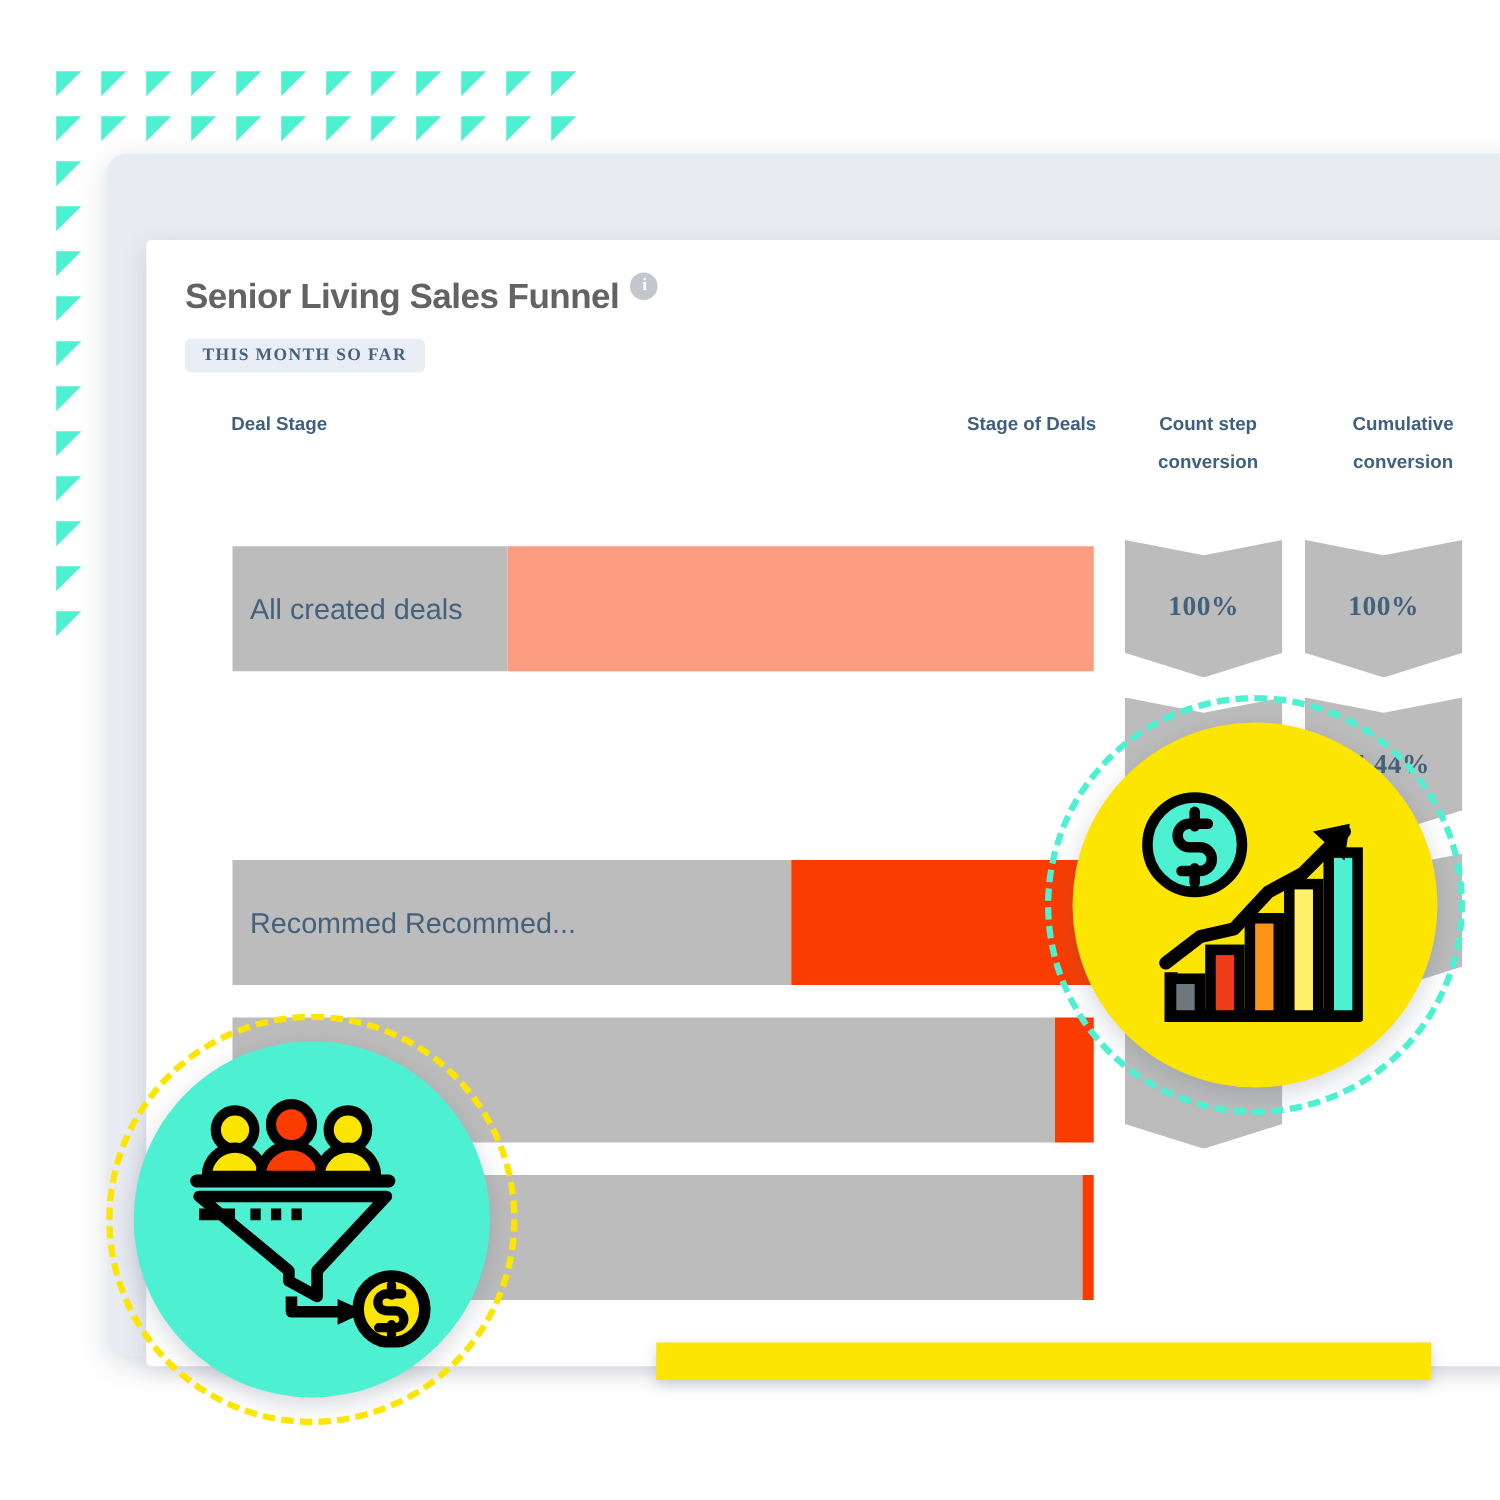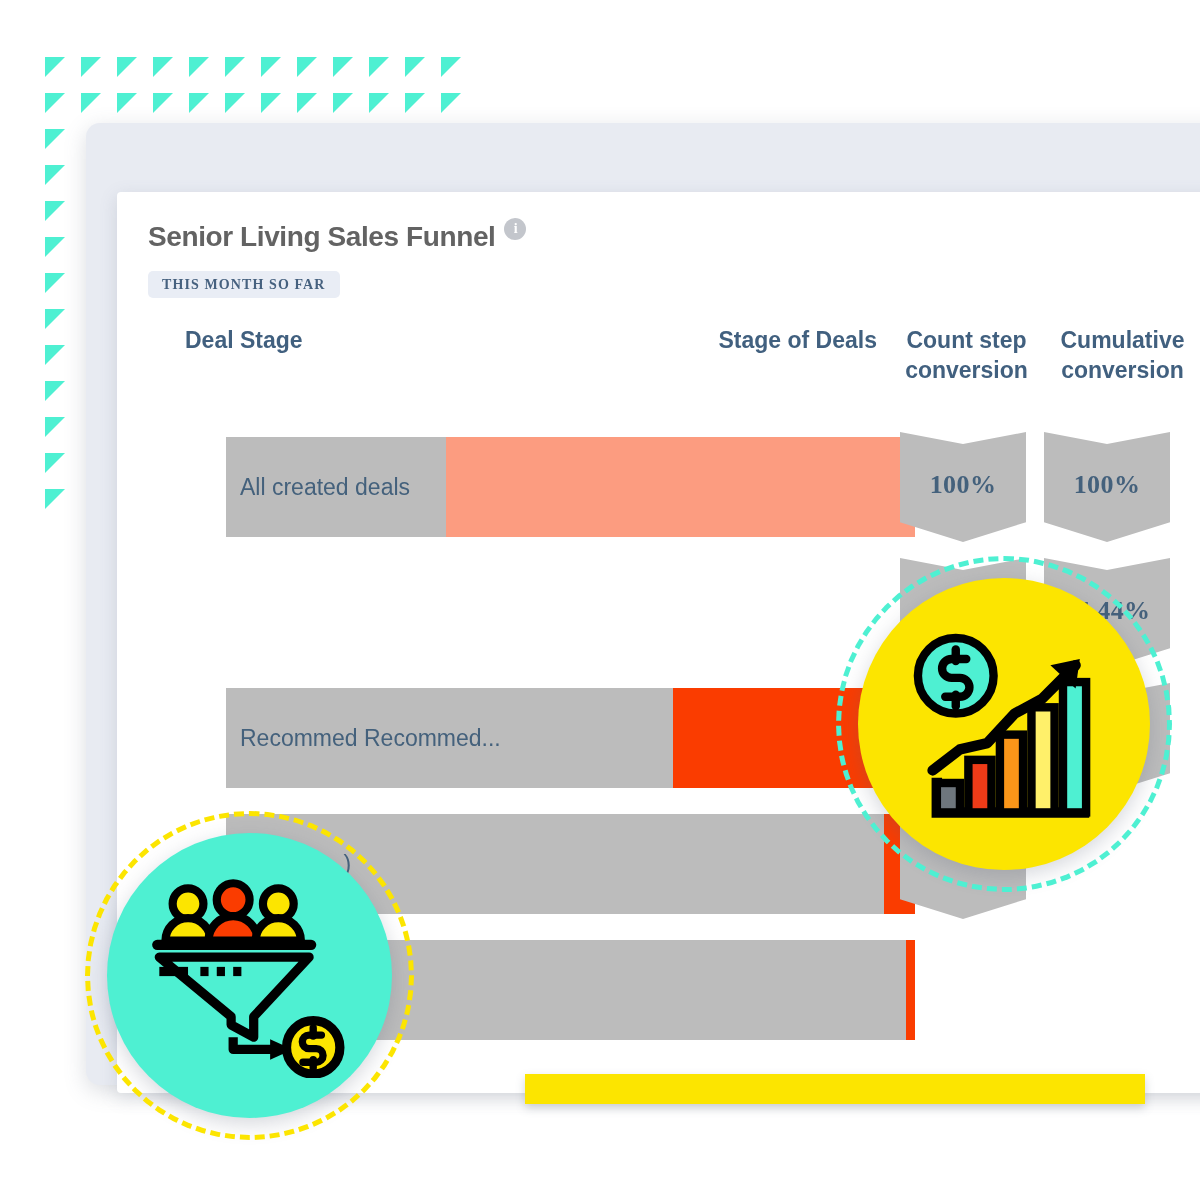--- a/index.html
+++ b/index.html
@@ -121,21 +121,21 @@
   
   .col-headers {
     position: absolute;
     left: 0;
     top: 133px;
     width: 1140px;
     height: 70px;
   }
   .colh {
     position: absolute;
-    font-size: 23px;
+    font-size: 15px;
     font-weight: bold;
     color: #41607F;
     line-height: 30px;
   }
   .colh-stage   { left: 68px;  top: 0; }
   .colh-count   { left: 588px; top: 0; width: 172px; text-align: right; }
   .colh-next    { left: 787px; top: 0; width: 125px; text-align: center; }
   .colh-cum     { left: 928px; top: 0; width: 155px; text-align: center; }
 
   
@@ -143,21 +143,20 @@
     position: absolute;
     left: 0;
     top: 0;
     width: 1140px;
     height: 901px;
   }
   .row {
     position: absolute;
     left: 69px;
     height: 100px;
-    margin-left: 40px;
   }
   .bar-track {
     position: absolute;
     left: 0;
     top: 0;
     height: 100px;
     width: 689px;
   }
   .bar-gray {
     position: absolute;
@@ -191,21 +190,21 @@
     height: 110px;
     background: #BCBCBC;
     -webkit-clip-path: polygon(0 0, 50% 11%, 100% 0, 100% 82%, 50% 100%, 0 82%);
     clip-path: polygon(0 0, 50% 11%, 100% 0, 100% 82%, 50% 100%, 0 82%);
     display: flex;
     align-items: center;
     justify-content: center;
   }
   .chev span {
     font-family: "Liberation Serif", serif;
-    font-size: 26px;
+    font-size: 22px;
     font-weight: bold;
     color: #44617C;
     letter-spacing: 0.4px;
     margin-top: -4px;
     white-space: nowrap;
   }
   .chev-next { left: 783px; }
   .chev-cum  { left: 927px; }
 
   

